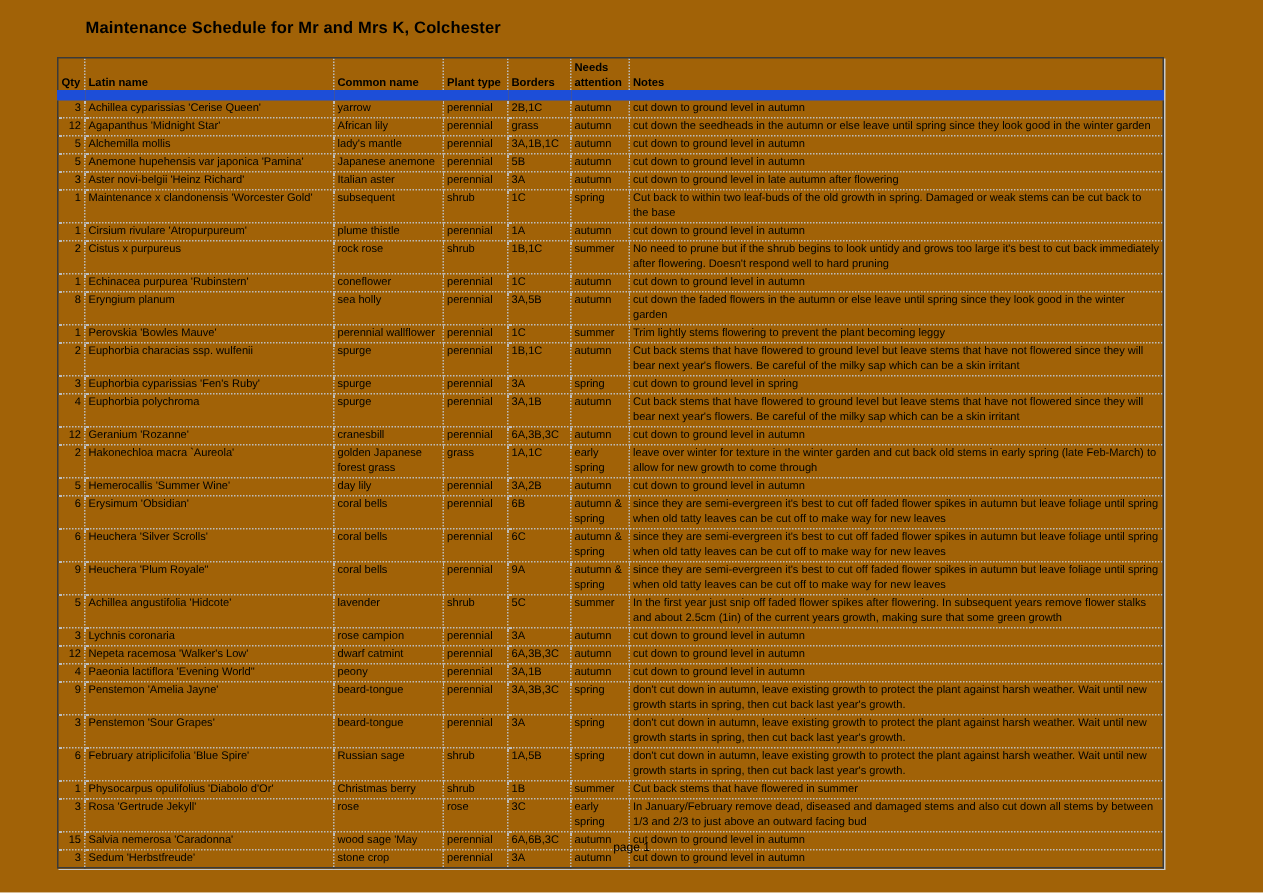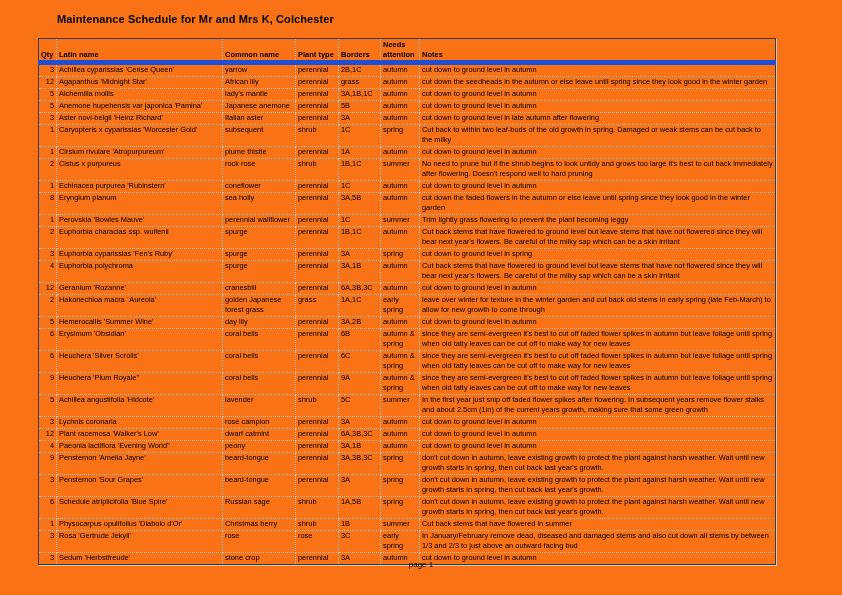--- a/index.html
+++ b/index.html
@@ -1,17 +1,17 @@
 <!DOCTYPE html>
 <html><head>
 <meta charset="utf-8">
 <style>
   html,body { margin:0; padding:0; background:#ffffff; }
   .sheet {
-    position:relative; width:842px; height:595px; background:#f97316;
+    position:relative; width:842px; height:595px; background:#a16207;
     font-family:"Liberation Sans", sans-serif; color:#000;
     overflow:hidden;
   }
   .doc-title {
     position:absolute; left:57px; top:13px;
     font-size:11px; font-weight:bold; letter-spacing:0.1px;
   }
   table.schedule {
     position:absolute; left:38px; top:38px; width:737px;
     border-collapse:collapse; table-layout:fixed;
@@ -19,21 +19,21 @@
     box-shadow:1px 1px 0 #c9c9c9;
   }
   table.schedule th, table.schedule td {
     border:1px dotted #bdbdbd;
     font-size:7.4px; line-height:10px;
     padding:0 2px; overflow:hidden;
     word-wrap:break-word;
   }
   table.schedule thead th {
     font-weight:bold; text-align:left; vertical-align:bottom;
-    height:21px; border-bottom:5px solid #1d4ed8; font-size:7.5px;
+    height:21px; border-bottom:7px solid #1d4ed8; font-size:7.5px;
   }
   table.schedule tbody td { vertical-align:top; padding-bottom:1px; }
   td.qty, th.qty { text-align:right; }
   .page-footer {
     position:absolute; left:0; width:842px; top:560px;
     text-align:center; font-size:8px;
   }
 </style>
 </head>
 <body>
@@ -104,26 +104,26 @@
           <td class="qty">3</td>
           <td>Aster novi-belgii 'Heinz Richard'</td>
           <td>Italian aster</td>
           <td>perennial</td>
           <td>3A</td>
           <td>autumn</td>
           <td>cut down to ground level in late autumn after flowering</td>
         </tr>
         <tr>
           <td class="qty">1</td>
-          <td>Caryopteris x cyparissias 'Worcester Gold'</td>
+          <td>Maintenance x clandonensis 'Worcester Gold'</td>
           <td>subsequent</td>
           <td>shrub</td>
           <td>1C</td>
           <td>spring</td>
-          <td>Cut back to within two leaf-buds of the old growth in spring.  Damaged or weak stems can be cut back to the milky</td>
+          <td>Cut back to within two leaf-buds of the old growth in spring.  Damaged or weak stems can be cut back to the base</td>
         </tr>
         <tr>
           <td class="qty">1</td>
           <td>Cirsium rivulare 'Atropurpureum'</td>
           <td>plume thistle</td>
           <td>perennial</td>
           <td>1A</td>
           <td>autumn</td>
           <td>cut down to ground level in autumn</td>
         </tr>
@@ -154,21 +154,21 @@
           <td>autumn</td>
           <td>cut down the faded flowers in the autumn or else leave until spring since they look good in the winter garden</td>
         </tr>
         <tr>
           <td class="qty">1</td>
           <td>Perovskia 'Bowles Mauve'</td>
           <td>perennial wallflower</td>
           <td>perennial</td>
           <td>1C</td>
           <td>summer</td>
-          <td>Trim lightly grass flowering to prevent the plant becoming leggy</td>
+          <td>Trim lightly stems flowering to prevent the plant becoming leggy</td>
         </tr>
         <tr>
           <td class="qty">2</td>
           <td>Euphorbia characias ssp. wulfenii</td>
           <td>spurge</td>
           <td>perennial</td>
           <td>1B,1C</td>
           <td>autumn</td>
           <td>Cut back stems that have flowered to ground level but leave stems that have not flowered since they will bear next year's flowers.  Be careful of the milky sap which can be a skin irritant</td>
         </tr>
@@ -257,21 +257,21 @@
           <td class="qty">3</td>
           <td>Lychnis coronaria</td>
           <td>rose campion</td>
           <td>perennial</td>
           <td>3A</td>
           <td>autumn</td>
           <td>cut down to ground level in autumn</td>
         </tr>
         <tr>
           <td class="qty">12</td>
-          <td>Plant racemosa 'Walker's Low'</td>
+          <td>Nepeta racemosa 'Walker's Low'</td>
           <td>dwarf catmint</td>
           <td>perennial</td>
           <td>6A,3B,3C</td>
           <td>autumn</td>
           <td>cut down to ground level in autumn</td>
         </tr>
         <tr>
           <td class="qty">4</td>
           <td>Paeonia lactiflora 'Evening World"</td>
           <td>peony</td>
@@ -293,21 +293,21 @@
           <td class="qty">3</td>
           <td>Penstemon 'Sour Grapes'</td>
           <td>beard-tongue</td>
           <td>perennial</td>
           <td>3A</td>
           <td>spring</td>
           <td>don't cut down in autumn, leave existing growth to protect the plant against harsh weather.  Wait until new growth starts in spring, then cut back last year's growth.</td>
         </tr>
         <tr>
           <td class="qty">6</td>
-          <td>Schedule atriplicifolia 'Blue Spire'</td>
+          <td>February atriplicifolia 'Blue Spire'</td>
           <td>Russian sage</td>
           <td>shrub</td>
           <td>1A,5B</td>
           <td>spring</td>
           <td>don't cut down in autumn, leave existing growth to protect the plant against harsh weather.  Wait until new growth starts in spring, then cut back last year's growth.</td>
         </tr>
         <tr>
           <td class="qty">1</td>
           <td>Physocarpus opulifolius 'Diabolo d'Or'</td>
           <td>Christmas berry</td>
@@ -319,20 +319,29 @@
         <tr>
           <td class="qty">3</td>
           <td>Rosa 'Gertrude Jekyll'</td>
           <td>rose</td>
           <td>rose</td>
           <td>3C</td>
           <td>early spring</td>
           <td>In January/February remove dead, diseased and damaged stems and also cut down all stems by between 1/3 and 2/3 to just above an outward facing bud</td>
         </tr>
         <tr>
+          <td class="qty">15</td>
+          <td>Salvia nemerosa 'Caradonna'</td>
+          <td>wood sage 'May</td>
+          <td>perennial</td>
+          <td>6A,6B,3C</td>
+          <td>autumn</td>
+          <td>cut down to ground level in autumn</td>
+        </tr>
+        <tr>
           <td class="qty">3</td>
           <td>Sedum 'Herbstfreude'</td>
           <td>stone crop</td>
           <td>perennial</td>
           <td>3A</td>
           <td>autumn</td>
           <td>cut down to ground level in autumn</td>
         </tr>
       </tbody>
   </table>

